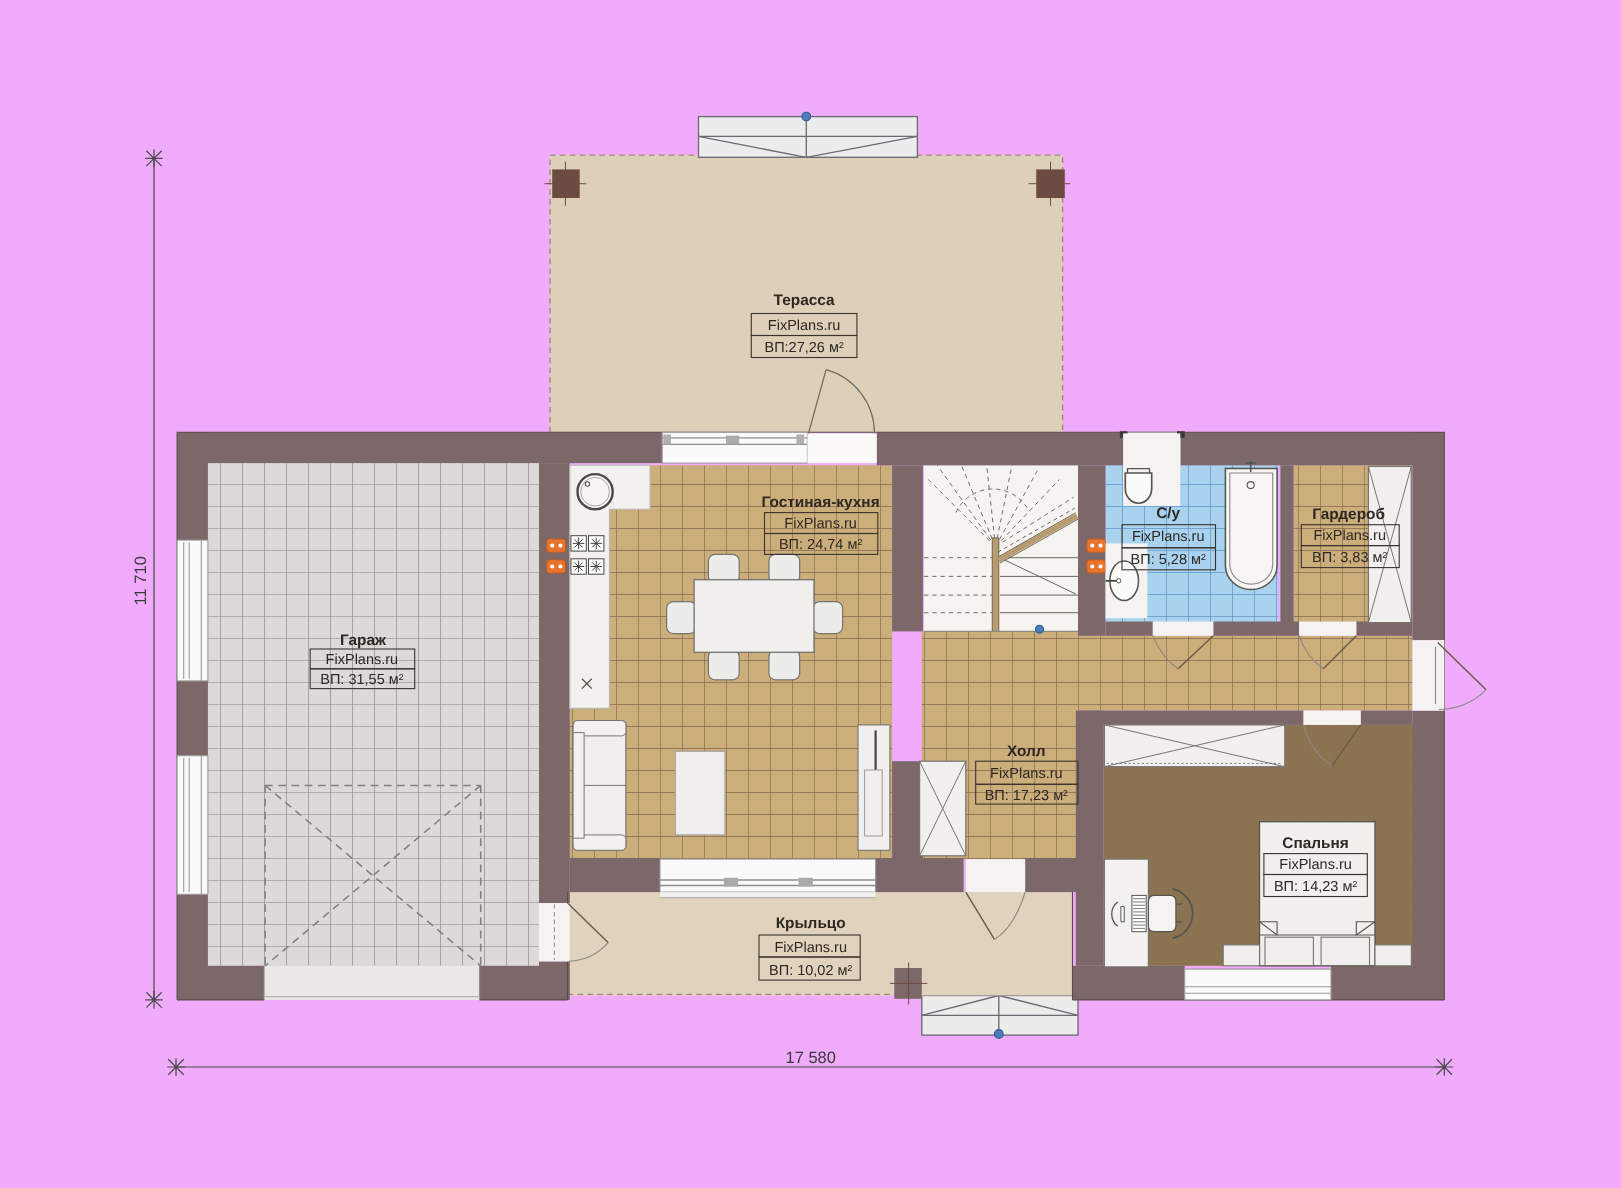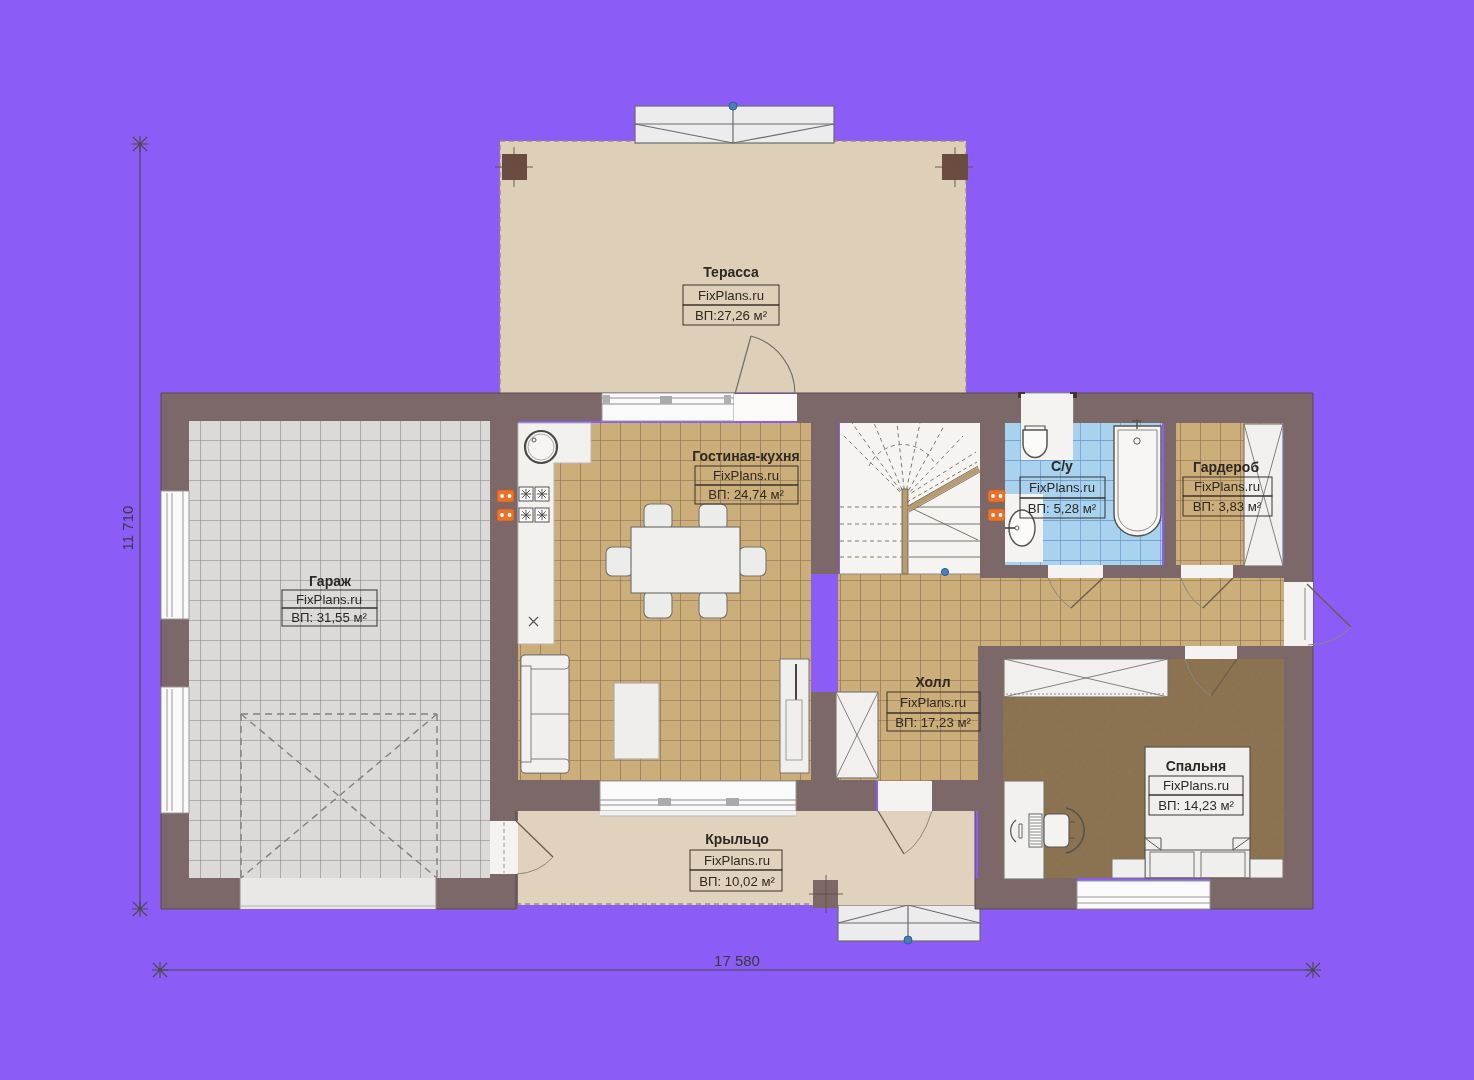--- a/index.html
+++ b/index.html
@@ -1,16 +1,16 @@
 <!DOCTYPE html>
 <html><head>
 <meta charset="utf-8">
 <style>
   html,body{margin:0;padding:0;background:#ffffff;}
-  .wrap{width:1474px;height:1080px;position:relative;overflow:hidden;background:#8b5cf6;}
+  .wrap{width:1474px;height:1080px;position:relative;overflow:hidden;background:#f0abfc;}
   text{font-family:"Liberation Sans",sans-serif;fill:#2e2823;}
   .nm{font-weight:bold;font-size:14px;text-anchor:middle;}
   .bx{font-size:13.2px;text-anchor:middle;}
   .dim{font-size:15px;fill:#3a3a3a;text-anchor:middle;}
 </style>
 </head>
 <body>
 <div class="wrap">
 <svg width="1474" height="1080" viewBox="0 0 1474 1080">
 <defs>

